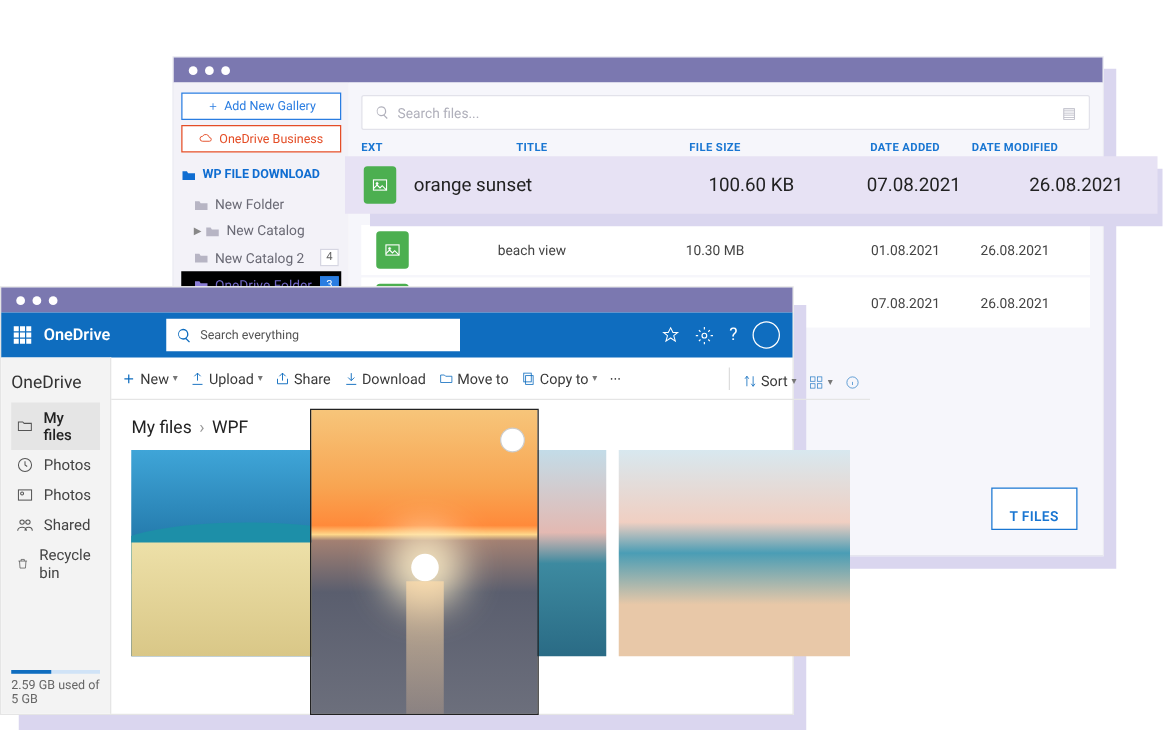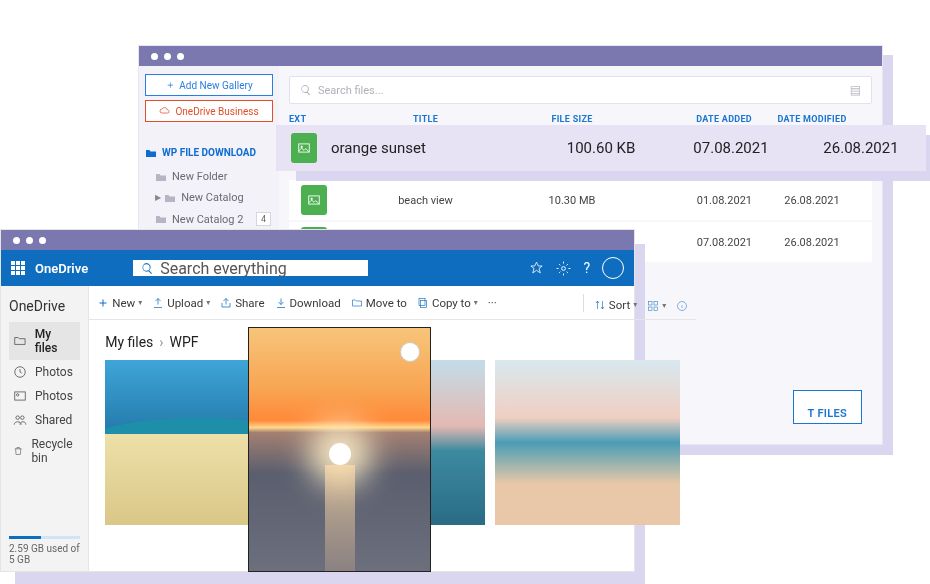--- a/index.html
+++ b/index.html
@@ -7,21 +7,21 @@
 
 
 .win1-shadow { position: absolute; left: 148px; top: 55px; width: 745px; height: 400px; background: #dad6ef; }
 .win1 { position: absolute; left: 138px; top: 45px; width: 745px; height: 400px; background: #fff; border: 1px solid #e6e6ef; }
 .win1-titlebar { height: 20px; background: #7b78b0; display: flex; align-items: center; padding-left: 12px; gap: 6px; }
 .dot { width: 7px; height: 7px; border-radius: 50%; background: #fff; }
 
 .win1-body { display: flex; height: calc(100% - 20px); }
 .win1-side { width: 140px; background: #f3f2f8; padding: 8px 6px; font-size: 10px; color: #555; }
 .btn-add { border: 1px solid #2a7de1; color: #2a7de1; background: #fff; width: 100%; height: 22px; font-size: 10px; display: flex; align-items: center; justify-content: center; gap: 4px; margin-bottom: 4px; }
-.btn-od { border: 1px solid #e44d26; color: #e44d26; background: #fff; width: 100%; height: 22px; font-size: 10px; display: flex; align-items: center; justify-content: center; gap: 4px; margin-bottom: 25px; }
+.btn-od { border: 1px solid #e44d26; color: #e44d26; background: #fff; width: 100%; height: 22px; font-size: 10px; display: flex; align-items: center; justify-content: center; gap: 4px; margin-bottom: 12px; }
 .wp-title { color: #0f6dd1; font-weight: 700; font-size: 10px; display: flex; align-items: center; gap: 5px; margin-bottom: 8px; }
 .folder-svg { width: 12px; height: 10px; fill: #0f6dd1; }
 .tree-item { display: flex; align-items: center; padding: 4px 2px 4px 10px; gap: 5px; color: #6a6a75; font-size: 11px; }
 .tree-item .fico { width: 12px; height: 10px; fill: #b7b5c4; }
 .tree-item.sel { background: #000000; color: #7167c7; }
 .tree-item.sel .fico { fill: #8b7dd6; }
 .badge { margin-left: auto; background: #fff; border: 1px solid #d6d6e2; color: #666; font-size: 9px; padding: 0 4px; height: 14px; line-height: 12px; }
 .badge.blue { background: #2a7de1; color: #fff; border-color: #2a7de1; }
 .caret { font-size: 8px; color: #888; margin-right: -2px; }
 
@@ -54,21 +54,21 @@
 .hl-row .col-mod { width: 130px; text-align:center; }
 
 
 .win2-shadow { position: absolute; left: 15px; top: 244px; width: 630px; height: 340px; background: #dad6ef; }
 .win2 { position: absolute; left: 0; top: 229px; width: 635px; height: 343px; background: #fff; border: 1px solid #e5e5e5; }
 .win2-titlebar { height: 20px; background: #7b78b0; display: flex; align-items: center; padding-left: 12px; gap: 6px; }
 .win2-header { height: 36px; background: #0f6dbf; display: flex; align-items: center; padding: 0 10px; gap: 10px; }
 .apps-ico { display: grid; grid-template-columns: repeat(3, 4px); grid-template-rows: repeat(3, 4px); gap: 1px; }
 .apps-ico div { background: #fff; }
 .od-label { color: #fff; font-size: 13px; font-weight: 600; }
-.search2 { flex: 0 0 235px; height: 16px; background: #fff; display: flex; align-items: center; padding: 0 8px; gap: 6px; font-size: 16px; color: #555; margin-left: 35px;}
+.search2 { flex: 0 0 235px; height: 26px; background: #fff; display: flex; align-items: center; padding: 0 8px; gap: 6px; font-size: 10px; color: #555; margin-left: 35px;}
 .search2 svg { width: 13px; height: 13px; fill: #0f6dbf; }
 .hdr-icons { margin-left: auto; display: flex; align-items: center; gap: 12px; color: #fff; font-size: 14px; }
 .hdr-icons .circle { width: 22px; height: 22px; border: 1.5px solid #fff; border-radius: 50%; }
 .hdr-icons svg { width: 15px; height: 15px; fill: #fff; }
 
 .win2-body { display: flex; height: calc(100% - 56px); }
 .win2-side { width: 138px; background: #f3f3f3; border-right: 1px solid #e5e5e5; padding: 12px 8px 6px 8px; font-size: 12px; color: #333; display:flex; flex-direction:column;}
 .od-h { font-size: 14px; font-weight: 400; margin-bottom: 8px; }
 .nav-item { display: flex; align-items: center; gap: 8px; padding: 5px 4px; font-size: 12px; color: #444; }
 .nav-item.sel { background: #e5e5e5; color: #222; font-weight: 500; }

